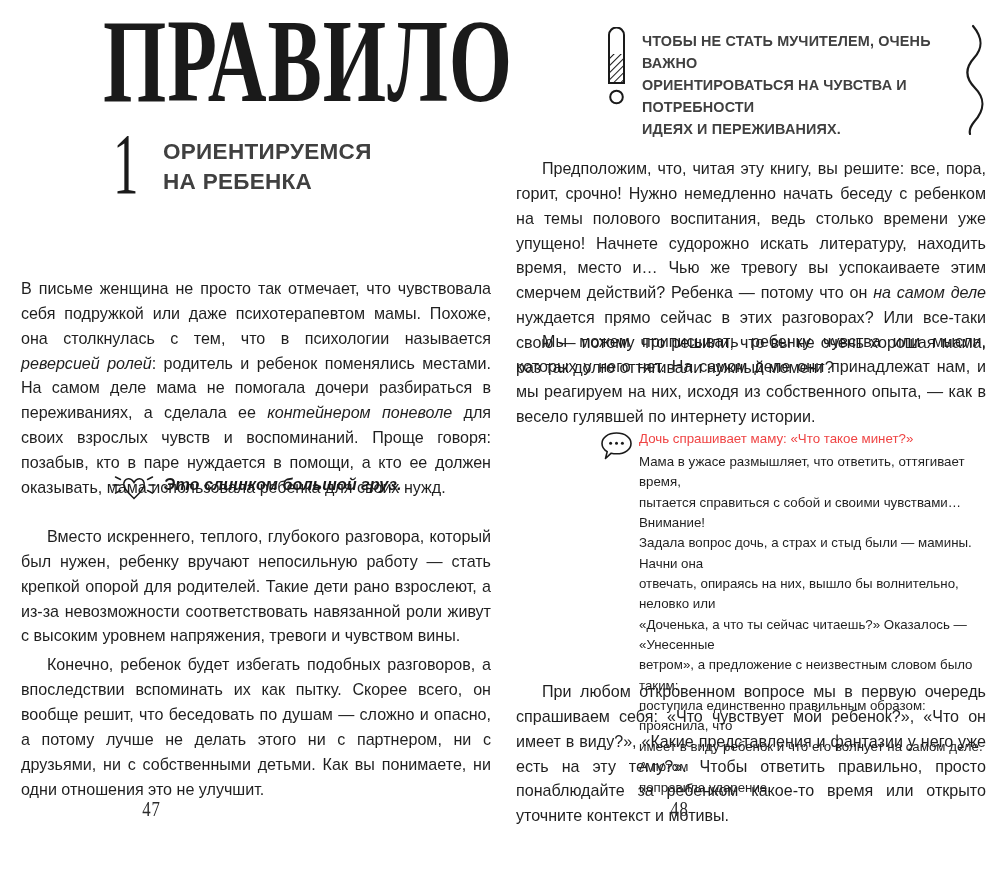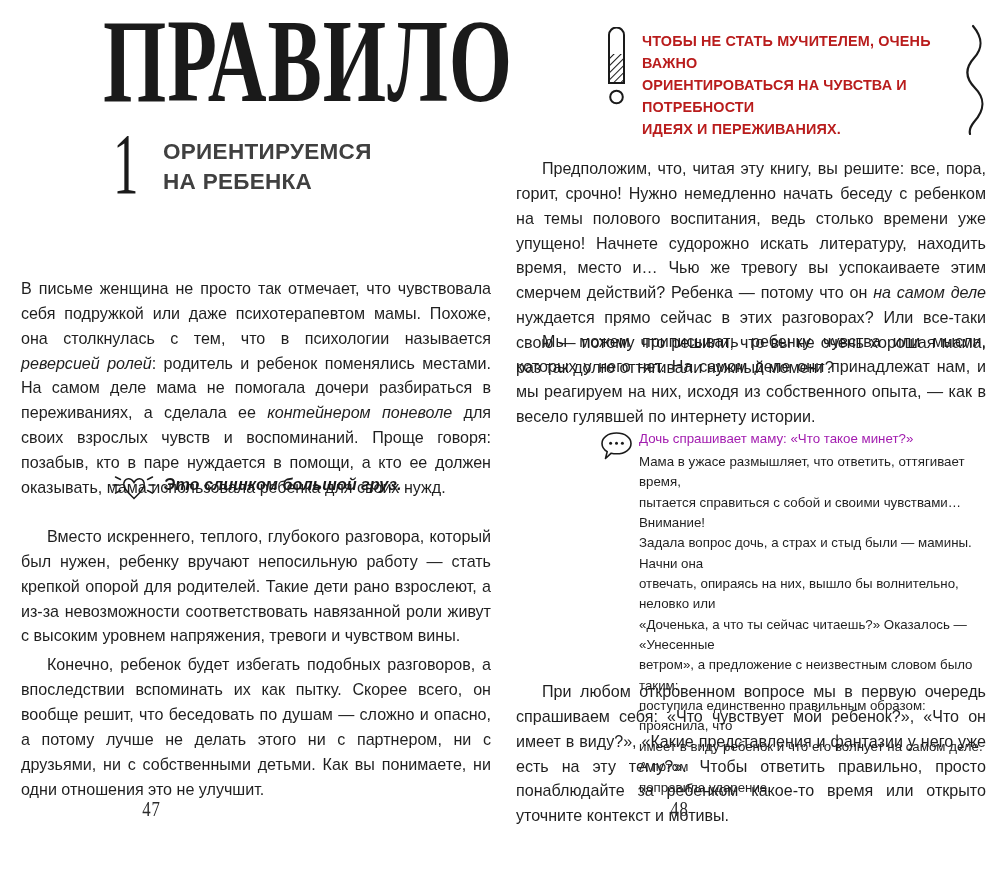--- a/index.html
+++ b/index.html
@@ -129,21 +129,21 @@
   }
   .callout-text {
     position: absolute;
     left: 130px;
     top: 8px;
     width: 320px;
     font-size: 14.4px;
     font-weight: 700;
     line-height: 1.53;
     letter-spacing: 0.15px;
-    color: #b91c1c;
+    color: #404040;
     text-transform: uppercase;
   }
   .callout-text span { display: block; }
   .squiggle {
     position: absolute;
     left: 447px;
     top: 0px;
     width: 34px;
     height: 115px;
   }
@@ -161,21 +161,21 @@
     width: 36px;
     height: 32px;
   }
   .anecdote-lead {
     position: absolute;
     left: 127px;
     top: 2px;
     width: 352px;
     font-size: 13.3px;
     line-height: 1.45;
-    color: #a21caf;
+    color: #ef4444;
   }
   .anecdote-body {
     position: absolute;
     left: 127px;
     top: 25px;
     width: 356px;
     font-size: 13.3px;
     line-height: 1.53;
     color: #1f1f1f;
     text-align: left;

